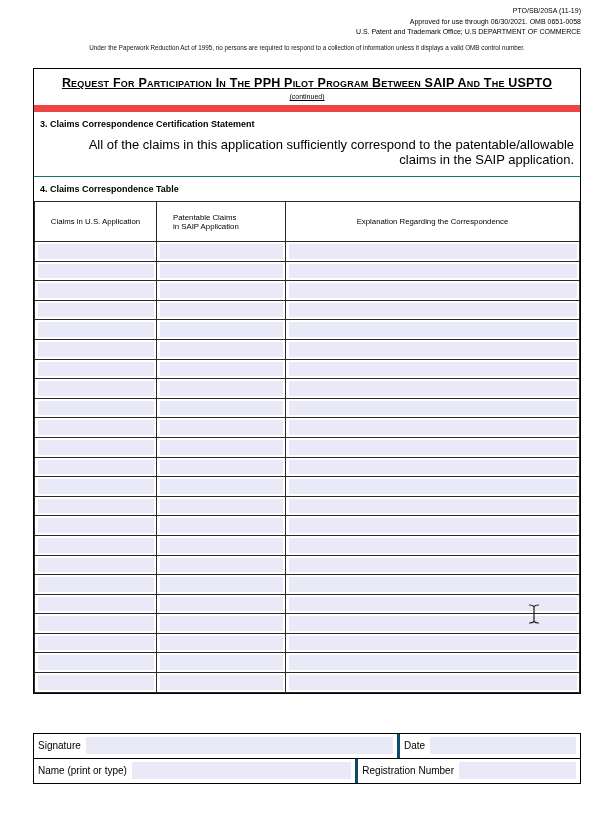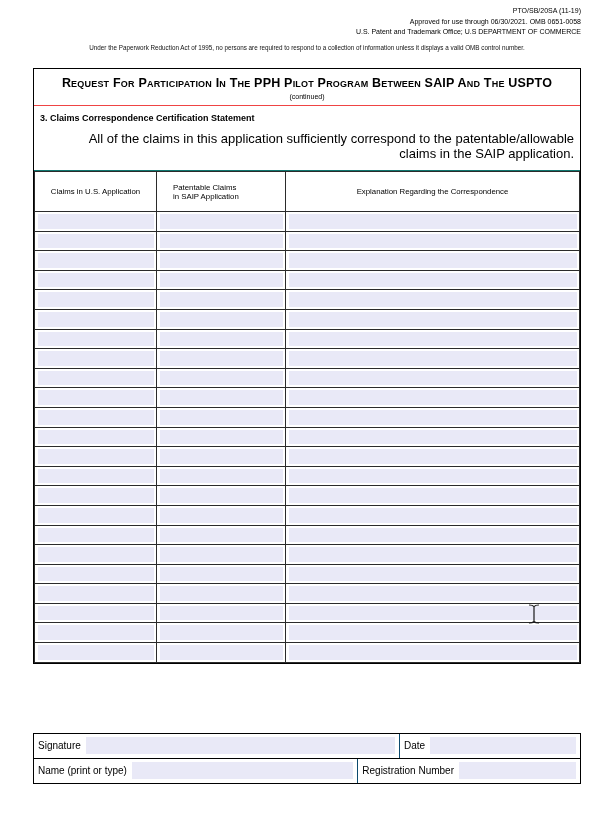--- a/index.html
+++ b/index.html
@@ -24,21 +24,21 @@
     position: absolute; top: 44px; left: 0; width: 100%;
     text-align: center; font-size: 6.3px; color: #111;
   }
 
   
   .main-box {
     position: absolute; left: 33px; top: 68px; width: 548px;
     border: 1.5px solid #000; background: #fff;
   }
 
-  .title-section { text-align: center; padding: 7px 4px 5px; border-bottom: 1px solid #ef4444; }
+  .title-section { text-align: center; padding: 7px 4px 5px; border-bottom: 7px solid #ef4444; text-decoration: underline; }
   .form-title {
     font-weight: bold; font-size: 12.5px; font-variant: small-caps;
     letter-spacing: 0.2px;
   }
   .form-subtitle { font-size: 7px; margin-top: 3px; }
 
   .app-row {
     display: flex; align-items: center; height: 27px;
     border-bottom: 1px solid #000; font-size: 7.3px;
   }
@@ -72,21 +72,21 @@
   .cellfield { width: 100%; height: 100%; background: var(--field-bg); cursor: text; }
 
   
   .sig-box {
     position: absolute; left: 33px; top: 733px; width: 548px;
     border: 1.5px solid #000; background: #fff;
   }
   .sig-row { display: flex; height: 24.5px; align-items: center; }
   .sig-row:first-child { border-bottom: 1px solid #000; }
   .sig-cell { display: flex; align-items: center; height: 100%; }
-  .sig-cell.left { width: 366px; border-right: 1px solid #0c4a6e; }
+  .sig-cell.left { width: 366px; border-right: 3px solid #0c4a6e; }
   .sig-cell.right { flex: 1; }
   .sig-label { font-size: 10px; padding: 0 5px 0 4px; white-space: nowrap; }
   .sig-field { flex: 1; height: 17px; margin-right: 4px; }
 
   .footer {
     position: absolute; top: 841px; left: 0; width: 100%;
     text-align: center; font-size: 7.5px;
   }
 
   .ibeam { position: absolute; left: 528px; top: 604px; width: 12px; height: 20px; }
@@ -110,20 +110,23 @@
       <div class="form-title">Request For Participation In The PPH Pilot Program Between SAIP And The USPTO</div>
       <div class="form-subtitle">(continued)</div>
     </div>
 
 
     <div class="section3">
       <div class="section-heading">3. Claims Correspondence Certification Statement</div>
       <div class="statement">All of the claims in this application sufficiently correspond to the patentable/allowable claims in the SAIP application.</div>
     </div>
 
+    <div class="section4-heading-row">
+      <div class="section-heading">4. Claims Correspondence Table</div>
+    </div>
 
     <table class="claims-table">
       <thead>
         <tr>
           <th class="col1">Claims in U.S. Application</th>
           <th class="col2">Patentable Claims
 in SAIP Application</th>
           <th class="col3">Explanation Regarding the Correspondence</th>
         </tr>
       </thead>

